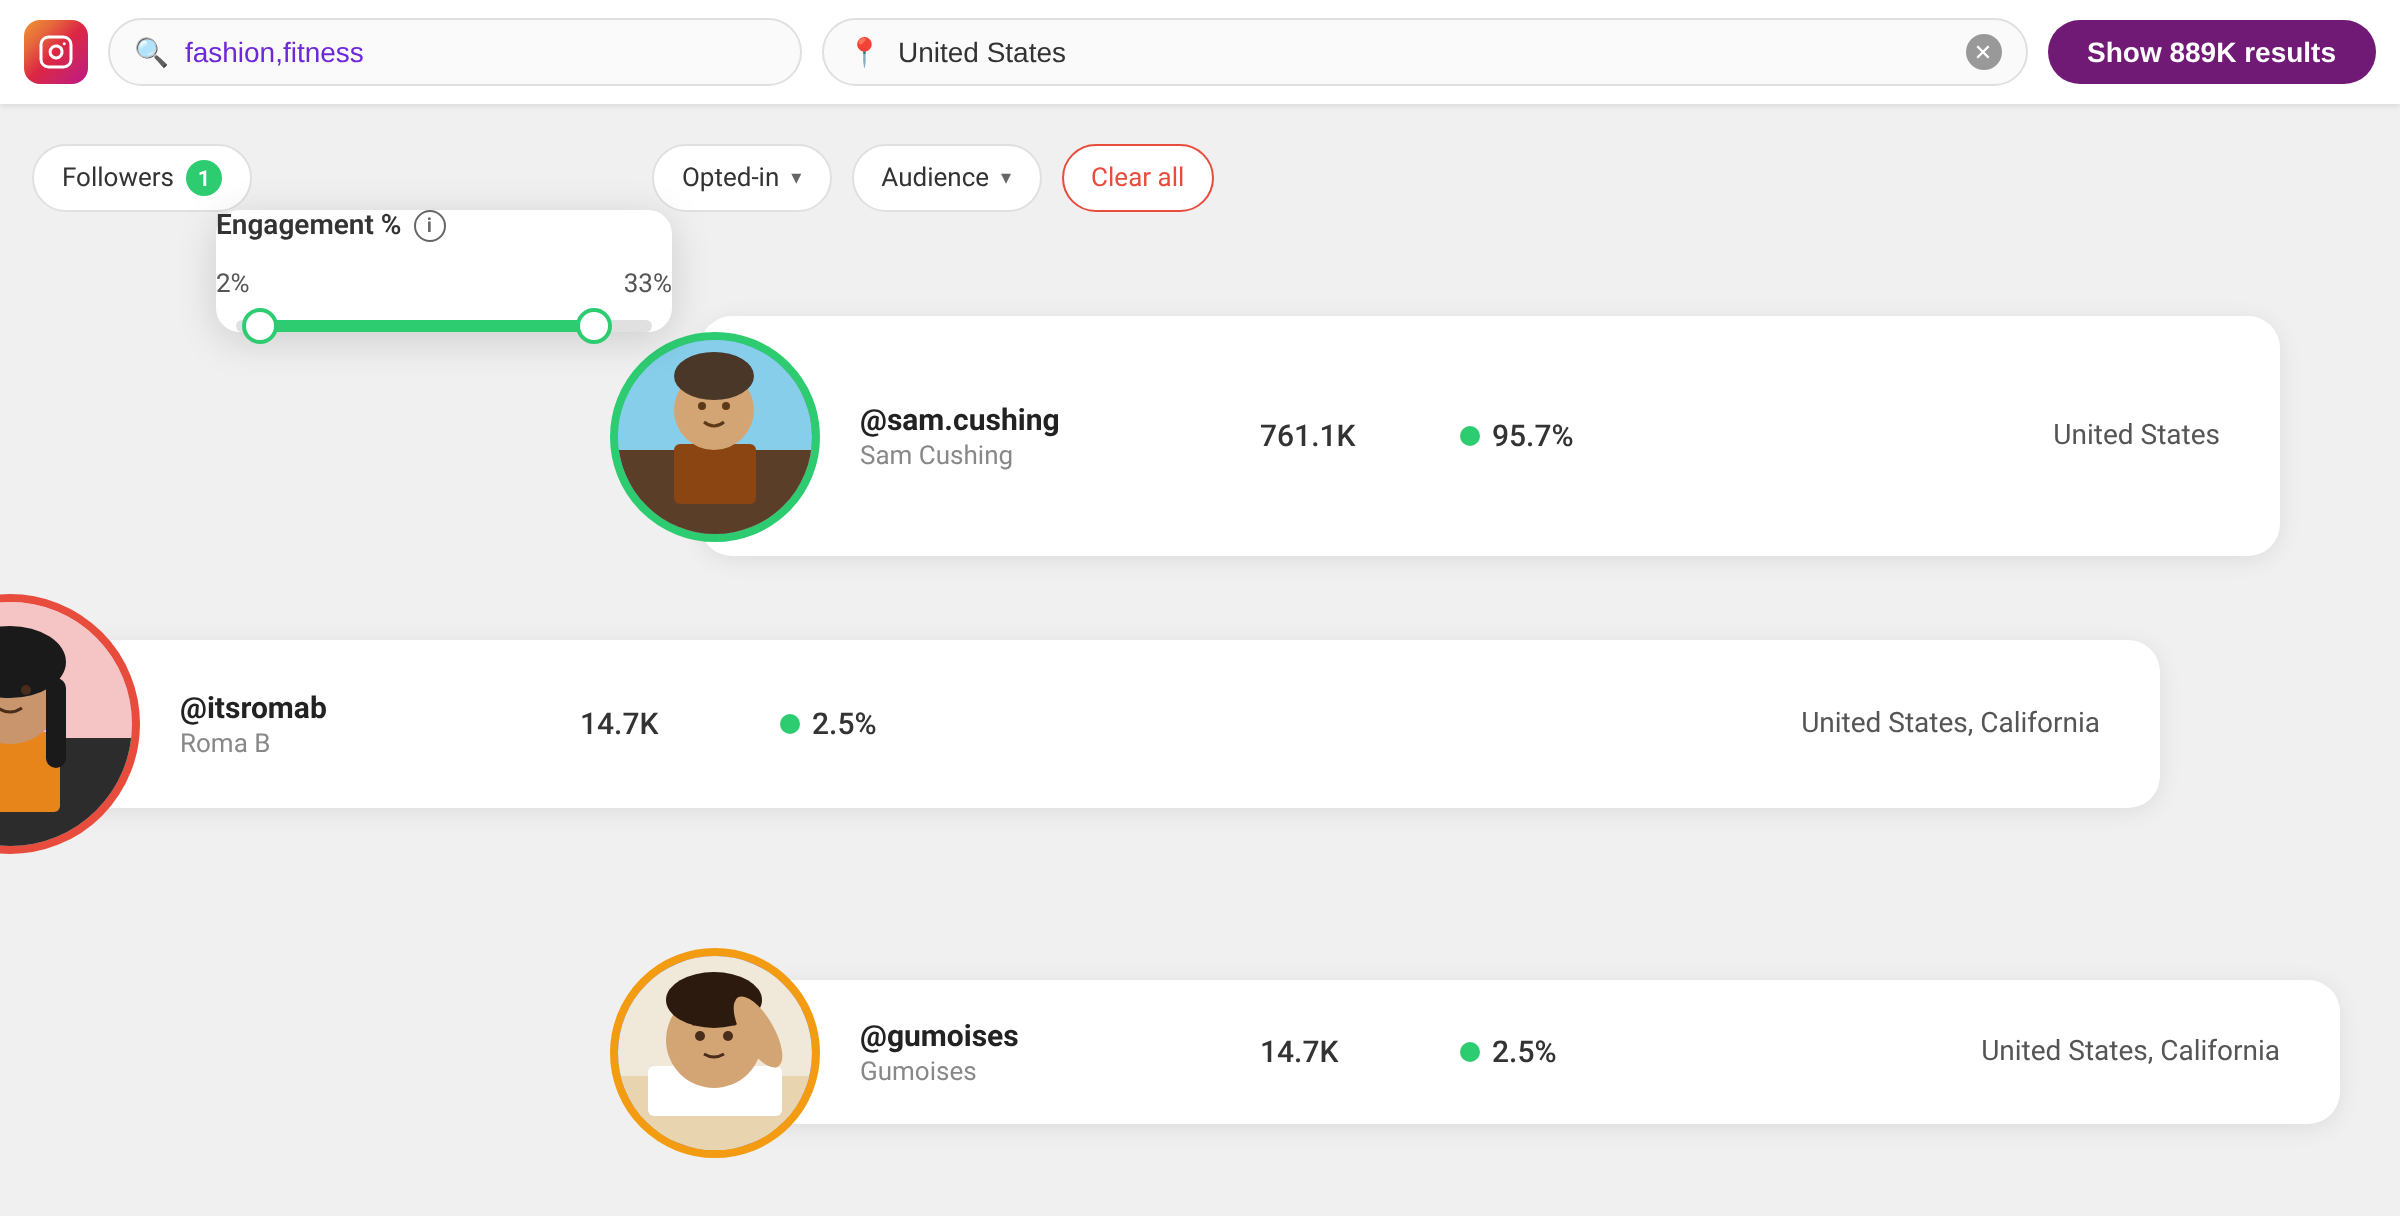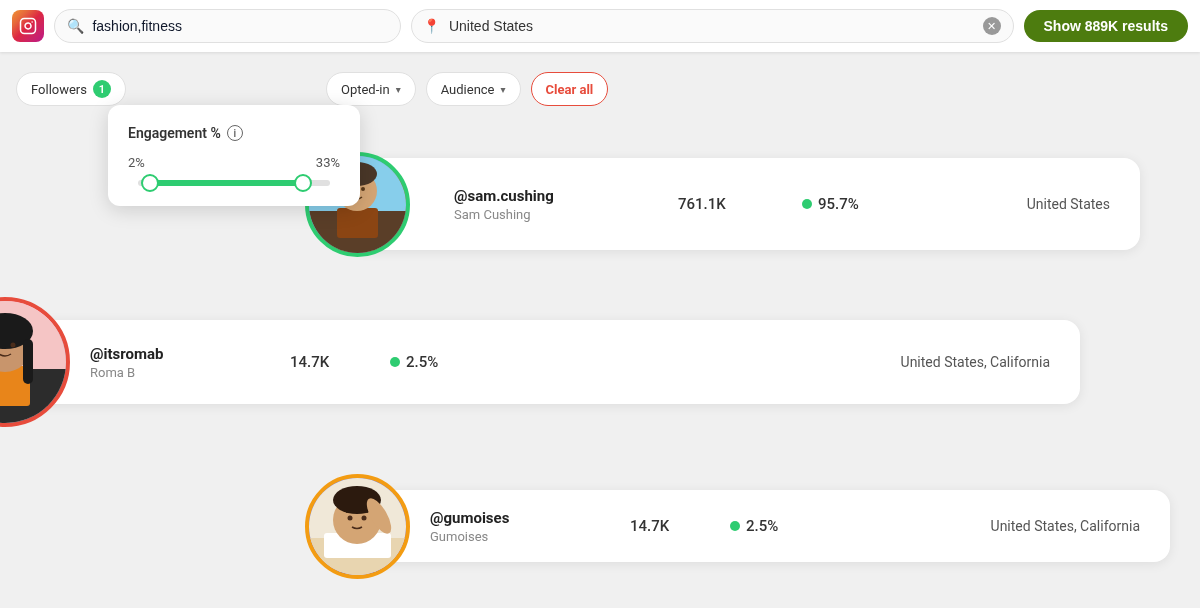--- a/index.html
+++ b/index.html
@@ -49,21 +49,21 @@
       padding: 0 12px;
       gap: 8px;
       background: #fafafa;
     }
 
     .search-bar input {
       border: none;
       background: transparent;
       outline: none;
       font-size: 14px;
-      color: #0f172a;
+      color: #6d28d9;
       flex: 1;
     }
 
     .location-bar {
       flex: 1.8;
       height: 34px;
       border: 1.5px solid #e0e0e0;
       border-radius: 20px;
       display: flex;
       align-items: center;
@@ -88,21 +88,21 @@
       border-radius: 50%;
       display: flex;
       align-items: center;
       justify-content: center;
       color: white;
       font-size: 11px;
       cursor: pointer;
     }
 
     .show-results-btn {
-      background: #4d7c0f;
+      background: #701a75;
       color: white;
       border: none;
       border-radius: 20px;
       padding: 8px 20px;
       font-size: 14px;
       font-weight: 600;
       cursor: pointer;
       white-space: nowrap;
     }
 
@@ -156,33 +156,32 @@
       height: 34px;
       border: 1.5px solid #e74c3c;
       border-radius: 20px;
       display: flex;
       align-items: center;
       padding: 0 14px;
       background: #fff;
       font-size: 13px;
       color: #e74c3c;
       cursor: pointer;
-      font-weight: 700;
+      font-weight: 400;
     }
 
     
     .engagement-panel {
       position: absolute;
       top: 105px;
       left: 108px;
-      width: 252px;
+      width: 228px;
       background: #fff;
       border-radius: 12px;
       box-shadow: 0 4px 20px rgba(0,0,0,0.15);
-      padding: 20px;
       z-index: 200;
     }
 
     .engagement-panel .title {
       font-size: 14px;
       font-weight: 600;
       color: #333;
       display: flex;
       align-items: center;
       gap: 6px;
@@ -302,22 +301,21 @@
       color: #555;
       flex: 1;
       text-align: right;
     }
 
     
     .card-sam {
       top: 158px;
       left: 350px;
       right: 60px;
-      height: 92px;
-      gap: 24px;
+      height: 120px;
     }
 
     .card-sam .avatar-wrap {
       margin-left: -45px;
       margin-right: 20px;
     }
 
     
     .card-roma {
       top: 320px;

